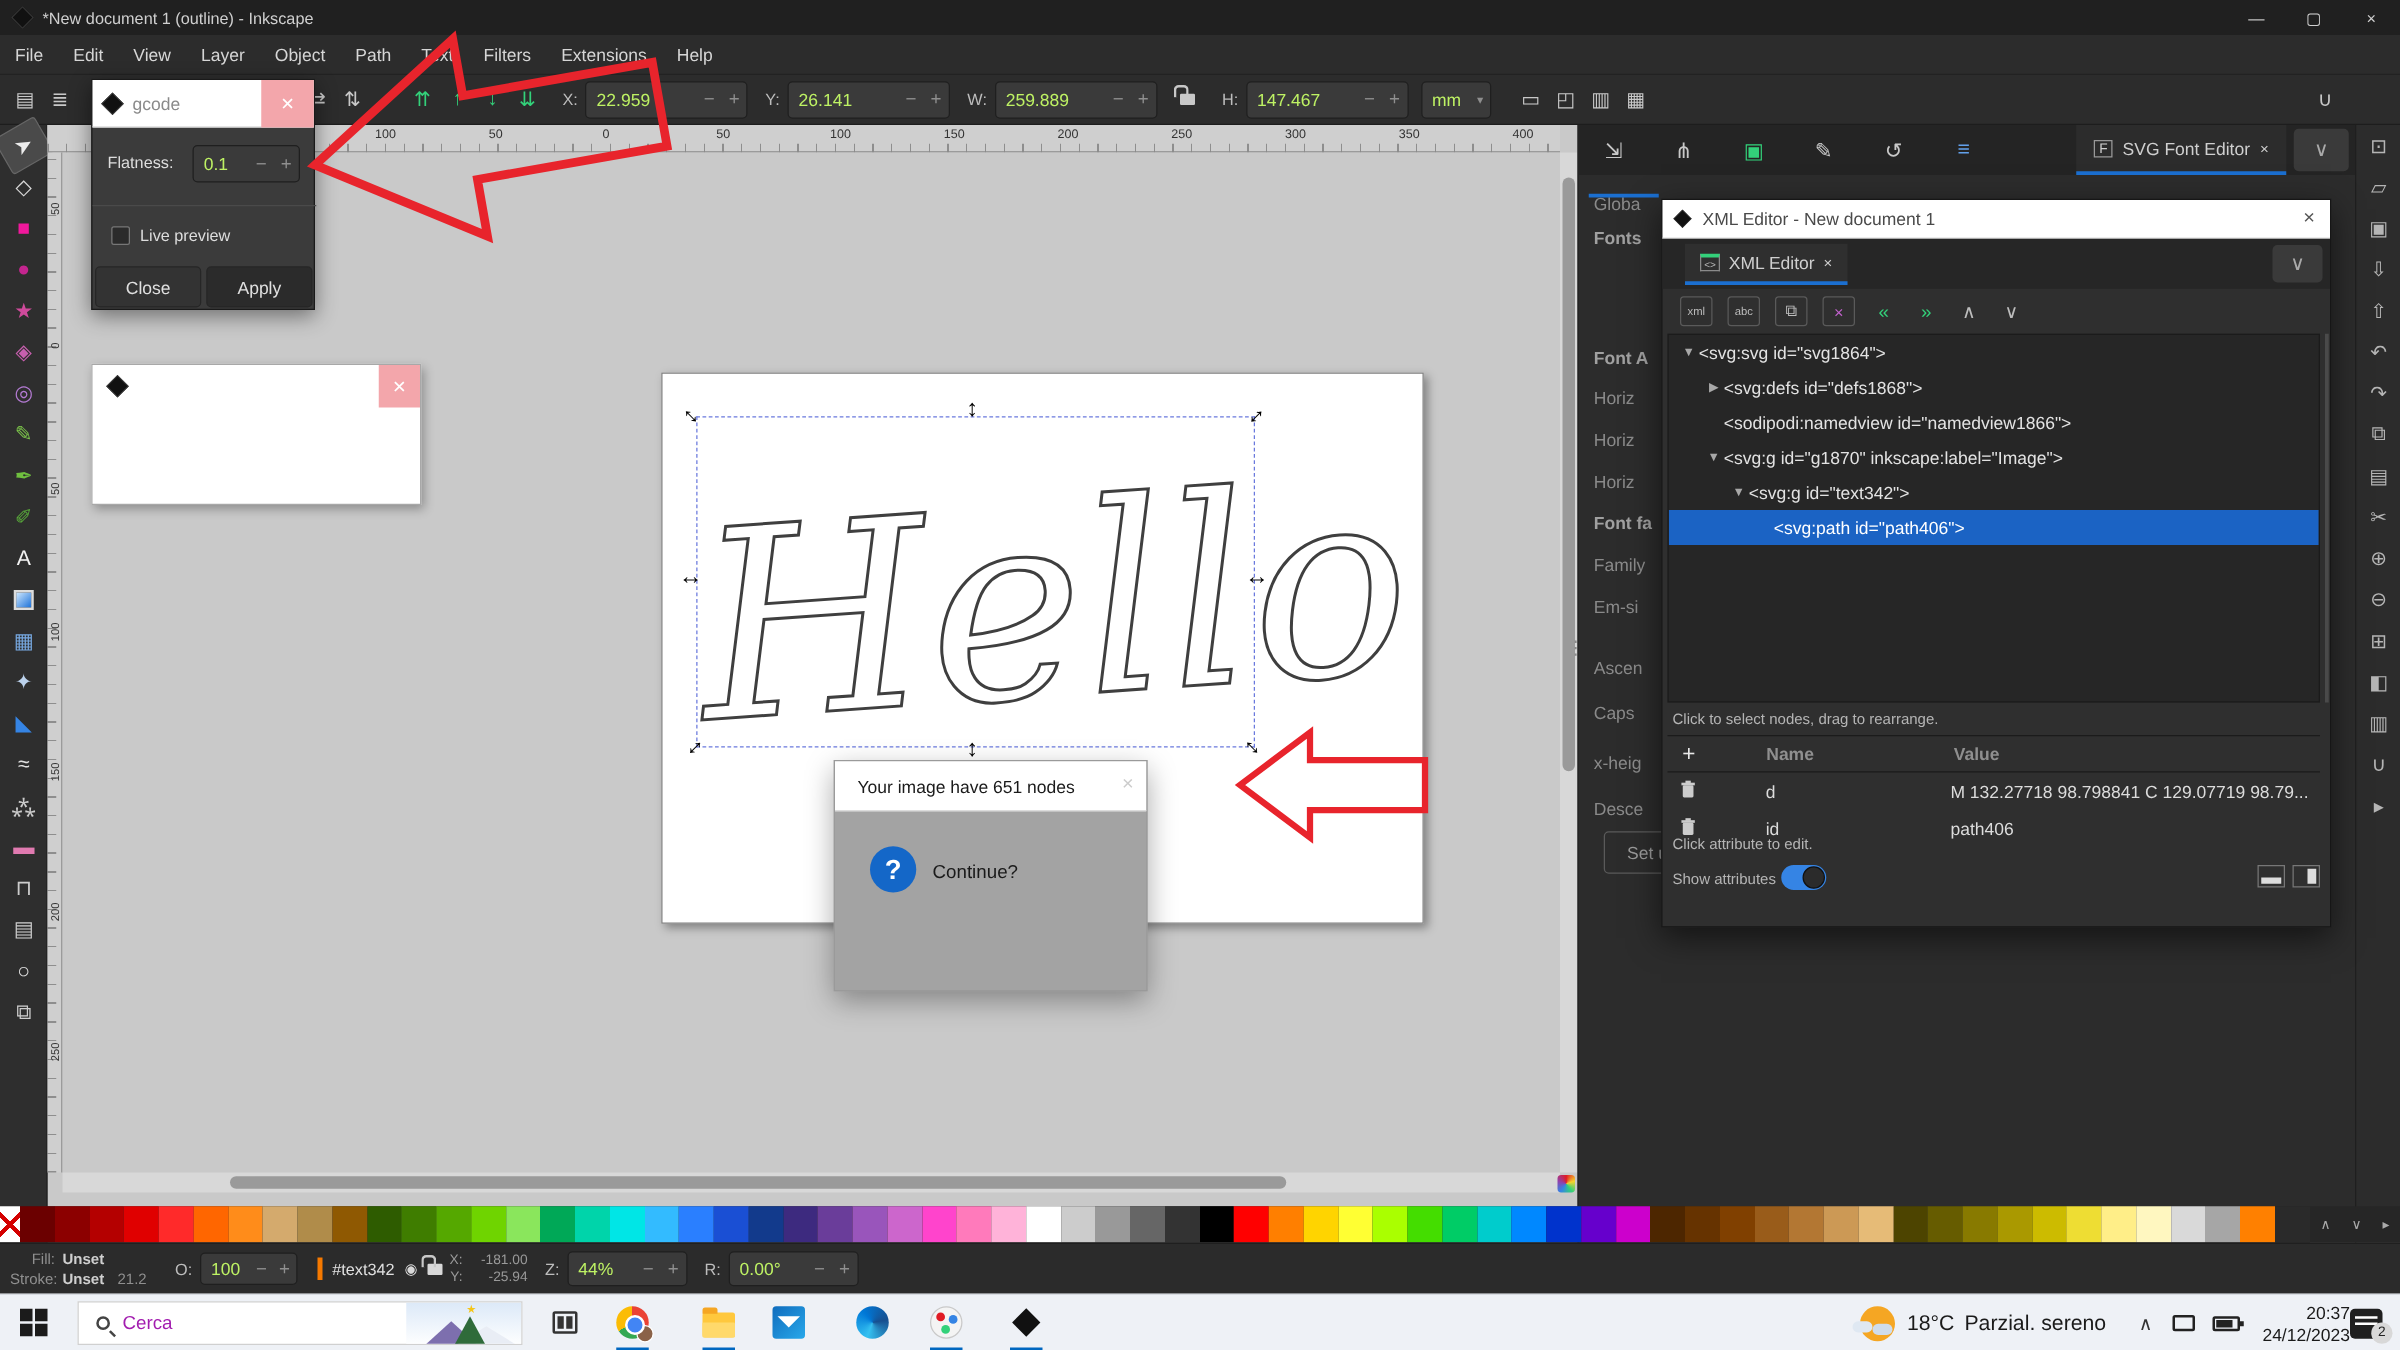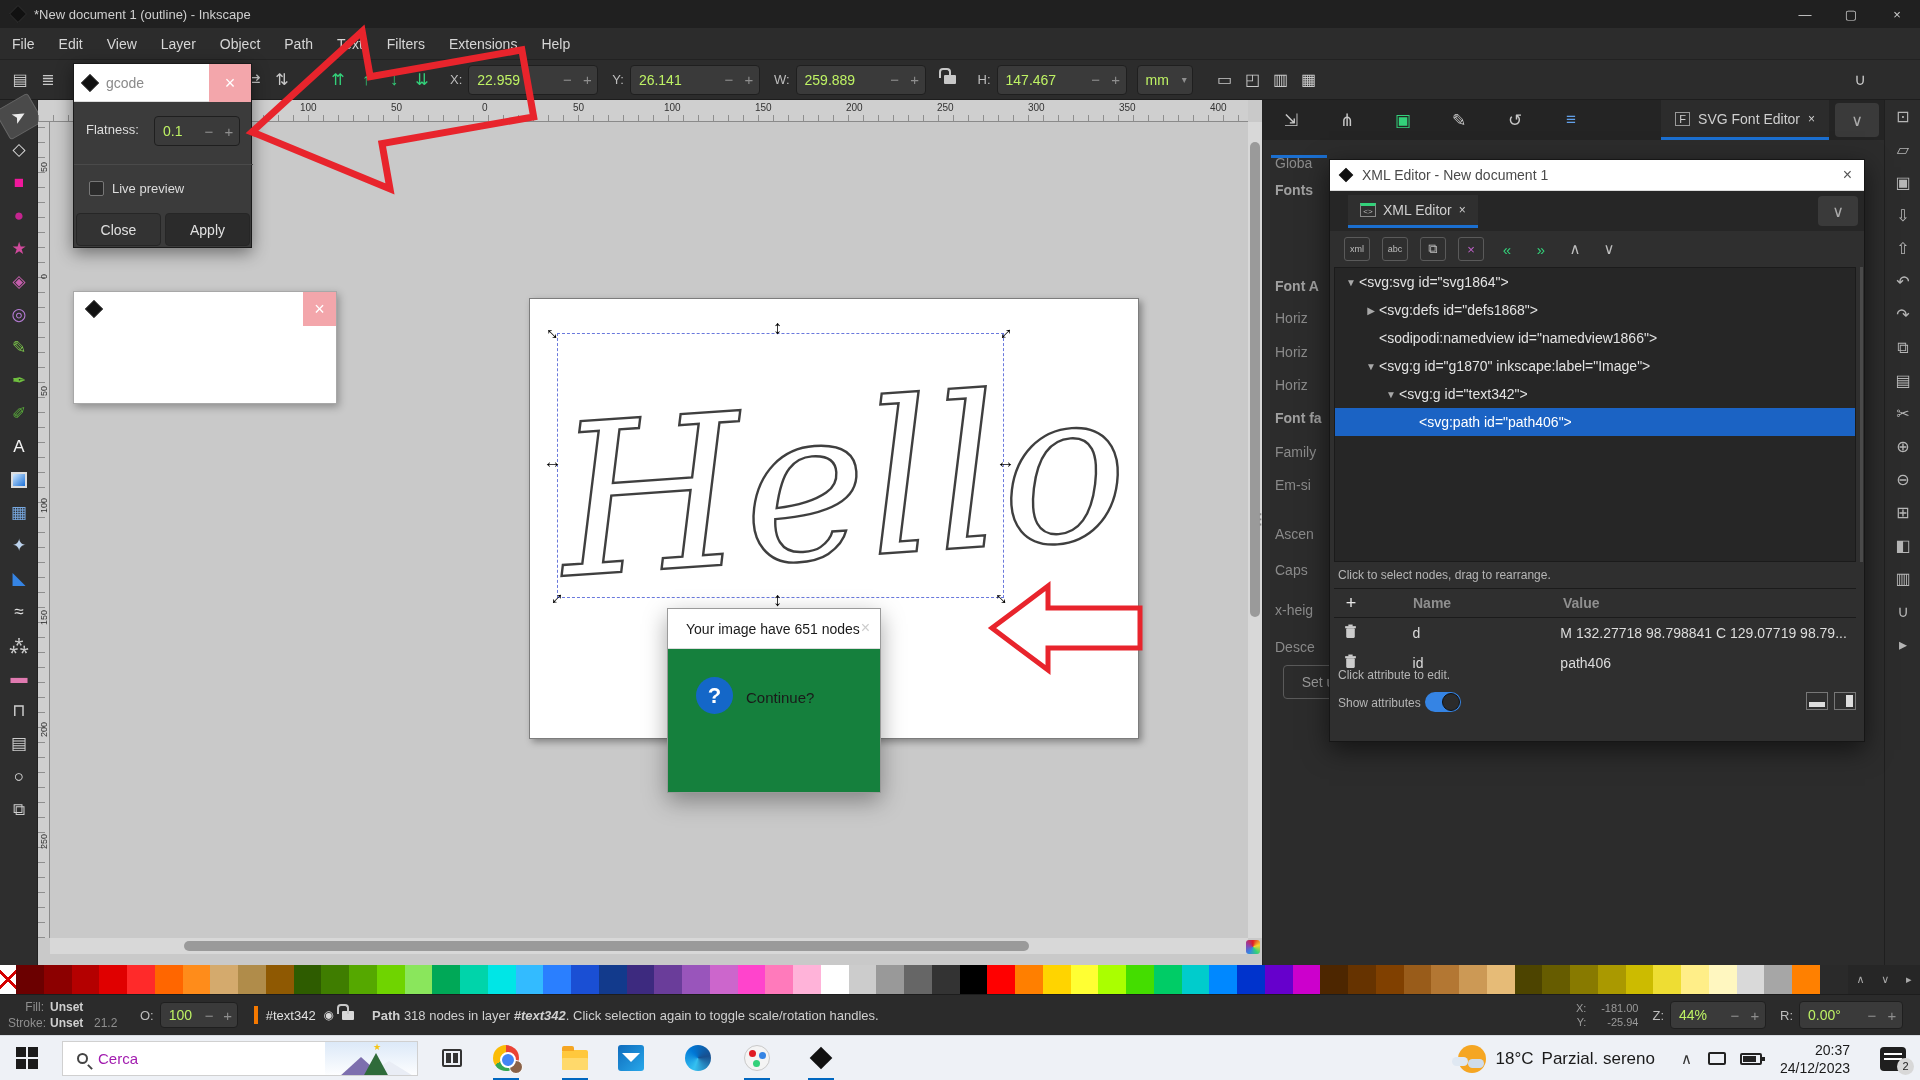--- a/index.html
+++ b/index.html
@@ -60,21 +60,21 @@
   .pink-x { background:#f3a6ab; color:#fff; display:flex; align-items:center; justify-content:center; font-size:18px; }
   .gcode { left:73px; top:63px; width:179px; height:185px; background:#3b3b3b; border:1px solid #1a1a1a;
     box-shadow:0 5px 16px rgba(0,0,0,.45); z-index:35; }
   .gcode .ttl { height:38px; }
   .gcode .ttl .name { color:#8a8a8a; font-size:14px; margin-left:8px; }
   .gbtn { position:absolute; height:33px; border-radius:4px; background:#333; border:1px solid #262626;
     color:#e0e0e0; font-size:14px; display:flex; align-items:center; justify-content:center; }
   .checkbox { width:15px; height:15px; background:#2b2b2b; border:1px solid #777; border-radius:2px; }
   .smallwin { left:73px; top:291px; width:264px; height:113px; background:#fff; border:1px solid #a8a8a8;
     box-shadow:2px 3px 8px rgba(0,0,0,.3); z-index:20; }
-  .nodes-dlg { left:667px; top:608px; width:214px; height:185px; background:#15803d; border:1px solid #9a9a9a;
+  .nodes-dlg { left:667px; top:608px; width:251px; height:185px; background:#a3a3a3; border:1px solid #9a9a9a;
     box-shadow:0 8px 22px rgba(0,0,0,.35); z-index:40; font-size:14px; }
   .nodes-dlg .ttl { height:40px; color:#1a1a1a; padding-left:9px; font-size:14px; }
   .qicon { position:absolute; left:28px; top:68px; width:37px; height:37px; border-radius:50%; background:#1467c8;
     color:#fff; font-size:22px; font-weight:bold; display:flex; align-items:center; justify-content:center; }
   .nodes-foot { position:absolute; left:0; bottom:0; width:100%; height:52px; background:#f0f0f0; border-top:1px solid #e0e0e0; }
   .win-btn { position:absolute; top:12px; height:28px; background:#fdfdfd; font-size:14px; color:#111;
     display:flex; align-items:center; justify-content:center; }
 
   
   .dock { left:1262px; top:100px; width:622px; height:894px; background:#2c2c2c; border-left:1px solid #222; }
@@ -616,21 +616,20 @@
       <span class="val" style="flex:1">100</span>
       <span class="sbtn">−</span>
       <span class="sbtn">+</span>
     </div>
     <div class="layer-chip">
       <div class="orange-bar"></div>
       <span style="color:#e0e0e0;font-size:13px">#text342</span>
       <span style="color:#d8d8d8">◉</span>
       <span class="lockicon" style="background:#d8d8d8"></span>
     </div>
-    <div class="status-msg" id="status-message"><span style="font-weight: bold;">Path</span><span> 318 nodes in layer </span><span style="font-weight: bold; font-style: italic;">#text342</span><span>. Click selection again to toggle scale/rotation handles.</span></div>
     <div class="xy-block">
       <span>X:</span>
         <span>-181.00</span>
       <span>Y:</span>
         <span>-25.94</span>
     </div>
     <span class="tb-label">Z:</span>
     <div class="spin" style="width:96px;height:28px">
       <span class="val" style="flex:1">44%</span>
       <span class="sbtn">−</span>
@@ -691,21 +690,21 @@
         <span class="ink-diamond" style="width:20px;height:20px;border:none"></span>
       </div>
     <div class="underline" style="left:808px"></div>
     <div class="tray">
       <div class="weather-ic"></div>
       <span style="font-size:17px;margin-right:8px">18°C</span>
       <span style="font-size:17px;margin-right:26px">Parzial. sereno</span>
       <span style="margin-right:16px;color:#333">∧</span>
       <span class="cast-ic" style="margin-right:14px"></span>
       <span class="battery" style="margin-right:18px"></span>
-      <div style="text-align:right;font-size:14px;line-height:18px;margin-right:30px">
+      <div style="text-align:right;font-size:14px;line-height:18px;margin-right:0">
         <div>20:37</div>
         <div>24/12/2023</div>
       </div>
       <div class="notif-ic" style="margin-right:14px">
         <div class="badge">2</div>
       </div>
     </div>
   </div>
 
   <svg class="abs annot-overlay" width="1920" height="1080" viewBox="0 0 1920 1080">

